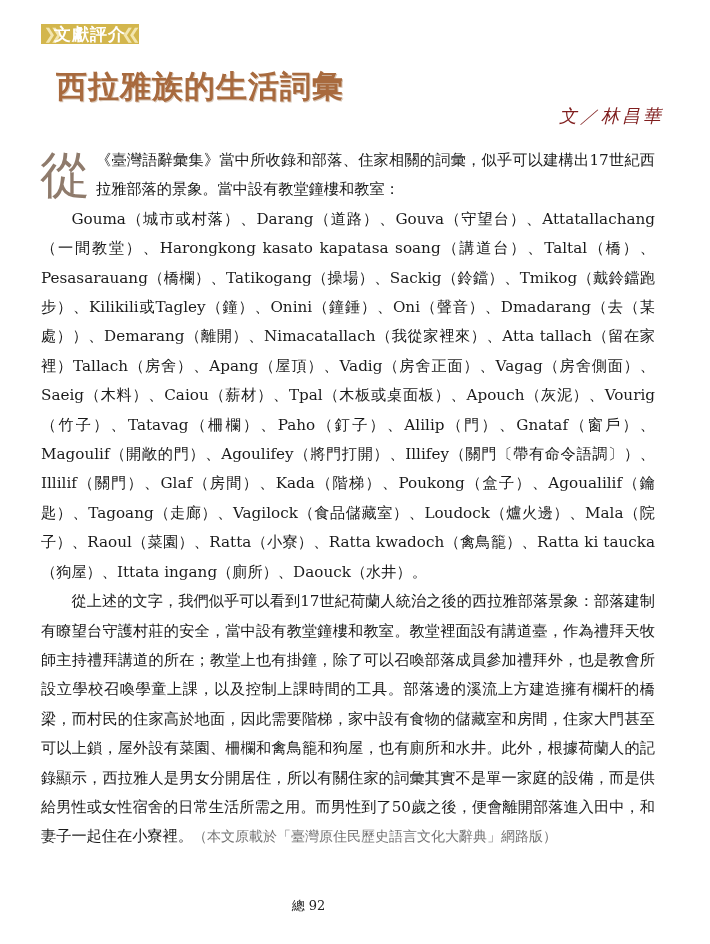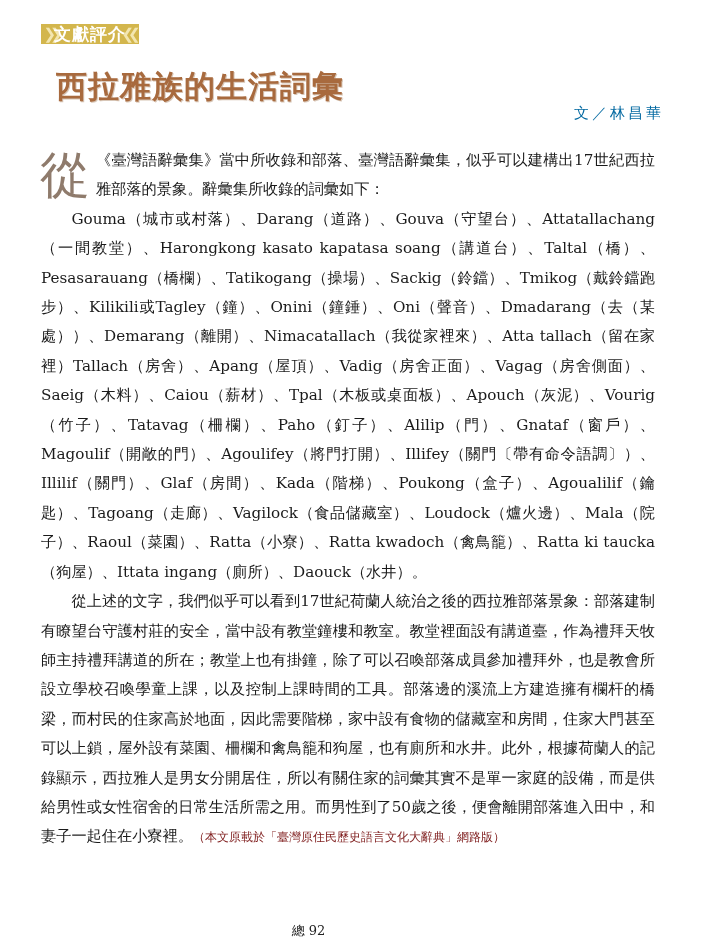--- a/index.html
+++ b/index.html
@@ -62,23 +62,24 @@
       color: #a86a3e;
       letter-spacing: 1px;
       text-shadow: 1px 1px 0 #d8c7b8;
       font-family: "DejaVu Serif", serif;
       white-space: nowrap;
     }
     .byline {
       position: absolute;
       right: 46px;
       top: 104px;
-      font-size: 15px;
+      font-size: 18px;
       letter-spacing: 3px;
-      color: #0369a1;
+      color: #7f1d1d;
+      font-style: italic;
     }
     .article {
       position: absolute;
       left: 41px;
       top: 146px;
       width: 614px;
       font-size: 15.2px;
       line-height: 29.4px;
       text-align: justify;
       color: #1a1a1a;
@@ -91,50 +92,50 @@
       font-size: 50px;
       line-height: 50px;
       color: #8f7b6c;
       margin: 4px 6px 0 -1px;
       font-family: "DejaVu Serif", serif;
     }
     .indent {
       text-indent: 2em;
     }
     .source-note {
-      font-size: 12px;
-      color: #7f1d1d;
+      font-size: 14px;
+      color: #737373;
       font-family: Liberation Sans, sans-serif;
     }
     .page-number {
       position: absolute;
       left: 0;
       width: 617px;
-      top: 922px;
+      top: 897px;
       text-align: center;
       font-size: 13px;
       color: #222;
     }
   </style>
 </head>
 <body>
 
 <div class="section-tag">
   <span class="chev left">❯❯</span>
   <span class="tag-label">文獻評介</span>
   <span class="chev right">❮❮</span>
 </div>
 
 <h1 class="page-title">西拉雅族的生活詞彙</h1>
 
 <div class="byline">文／林昌華</div>
 
 <div class="article">
   <p>
-    <span class="dropcap">從</span><span>《臺灣語辭彙集》當中所收錄和部落、臺灣語辭彙集，似乎可以建構出17世紀西拉雅部落的景象。辭彙集所收錄的詞彙如下：</span>
+    <span class="dropcap">從</span><span>《臺灣語辭彙集》當中所收錄和部落、住家相關的詞彙，似乎可以建構出17世紀西拉雅部落的景象。當中設有教堂鐘樓和教室：</span>
   </p>
   <p class="indent">Gouma（城市或村落）、Darang（道路）、Gouva（守望台）、Attatallachang（一間教堂）、Harongkong kasato kapatasa soang（講道台）、Taltal（橋）、Pesasarauang（橋欄）、Tatikogang（操場）、Sackig（鈴鐺）、Tmikog（戴鈴鐺跑步）、Kilikili或Tagley（鐘）、Onini（鐘錘）、Oni（聲音）、Dmadarang（去（某處））、Demarang（離開）、Nimacatallach（我從家裡來）、Atta tallach（留在家裡）Tallach（房舍）、Apang（屋頂）、Vadig（房舍正面）、Vagag（房舍側面）、Saeig（木料）、Caiou（薪材）、Tpal（木板或桌面板）、Apouch（灰泥）、Vourig（竹子）、Tatavag（柵欄）、Paho（釘子）、Alilip（門）、Gnataf（窗戶）、Magoulif（開敞的門）、Agoulifey（將門打開）、Illifey（關門〔帶有命令語調〕）、Illilif（關門）、Glaf（房間）、Kada（階梯）、Poukong（盒子）、Agoualilif（鑰匙）、Tagoang（走廊）、Vagilock（食品儲藏室）、Loudock（爐火邊）、Mala（院子）、Raoul（菜園）、Ratta（小寮）、Ratta kwadoch（禽鳥籠）、Ratta ki taucka（狗屋）、Ittata ingang（廁所）、Daouck（水井）。</p>
   <p class="indent">
     <span>從上述的文字，我們似乎可以看到17世紀荷蘭人統治之後的西拉雅部落景象：部落建制有瞭望台守護村莊的安全，當中設有教堂鐘樓和教室。教堂裡面設有講道臺，作為禮拜天牧師主持禮拜講道的所在；教堂上也有掛鐘，除了可以召喚部落成員參加禮拜外，也是教會所設立學校召喚學童上課，以及控制上課時間的工具。部落邊的溪流上方建造擁有欄杆的橋梁，而村民的住家高於地面，因此需要階梯，家中設有食物的儲藏室和房間，住家大門甚至可以上鎖，屋外設有菜園、柵欄和禽鳥籠和狗屋，也有廁所和水井。此外，根據荷蘭人的記錄顯示，西拉雅人是男女分開居住，所以有關住家的詞彙其實不是單一家庭的設備，而是供給男性或女性宿舍的日常生活所需之用。而男性到了50歲之後，便會離開部落進入田中，和妻子一起住在小寮裡。</span><span class="source-note">（本文原載於「臺灣原住民歷史語言文化大辭典」網路版）</span>
   </p>
 </div>
 
 <div class="page-number">總 92</div>
 
 </body></html>

